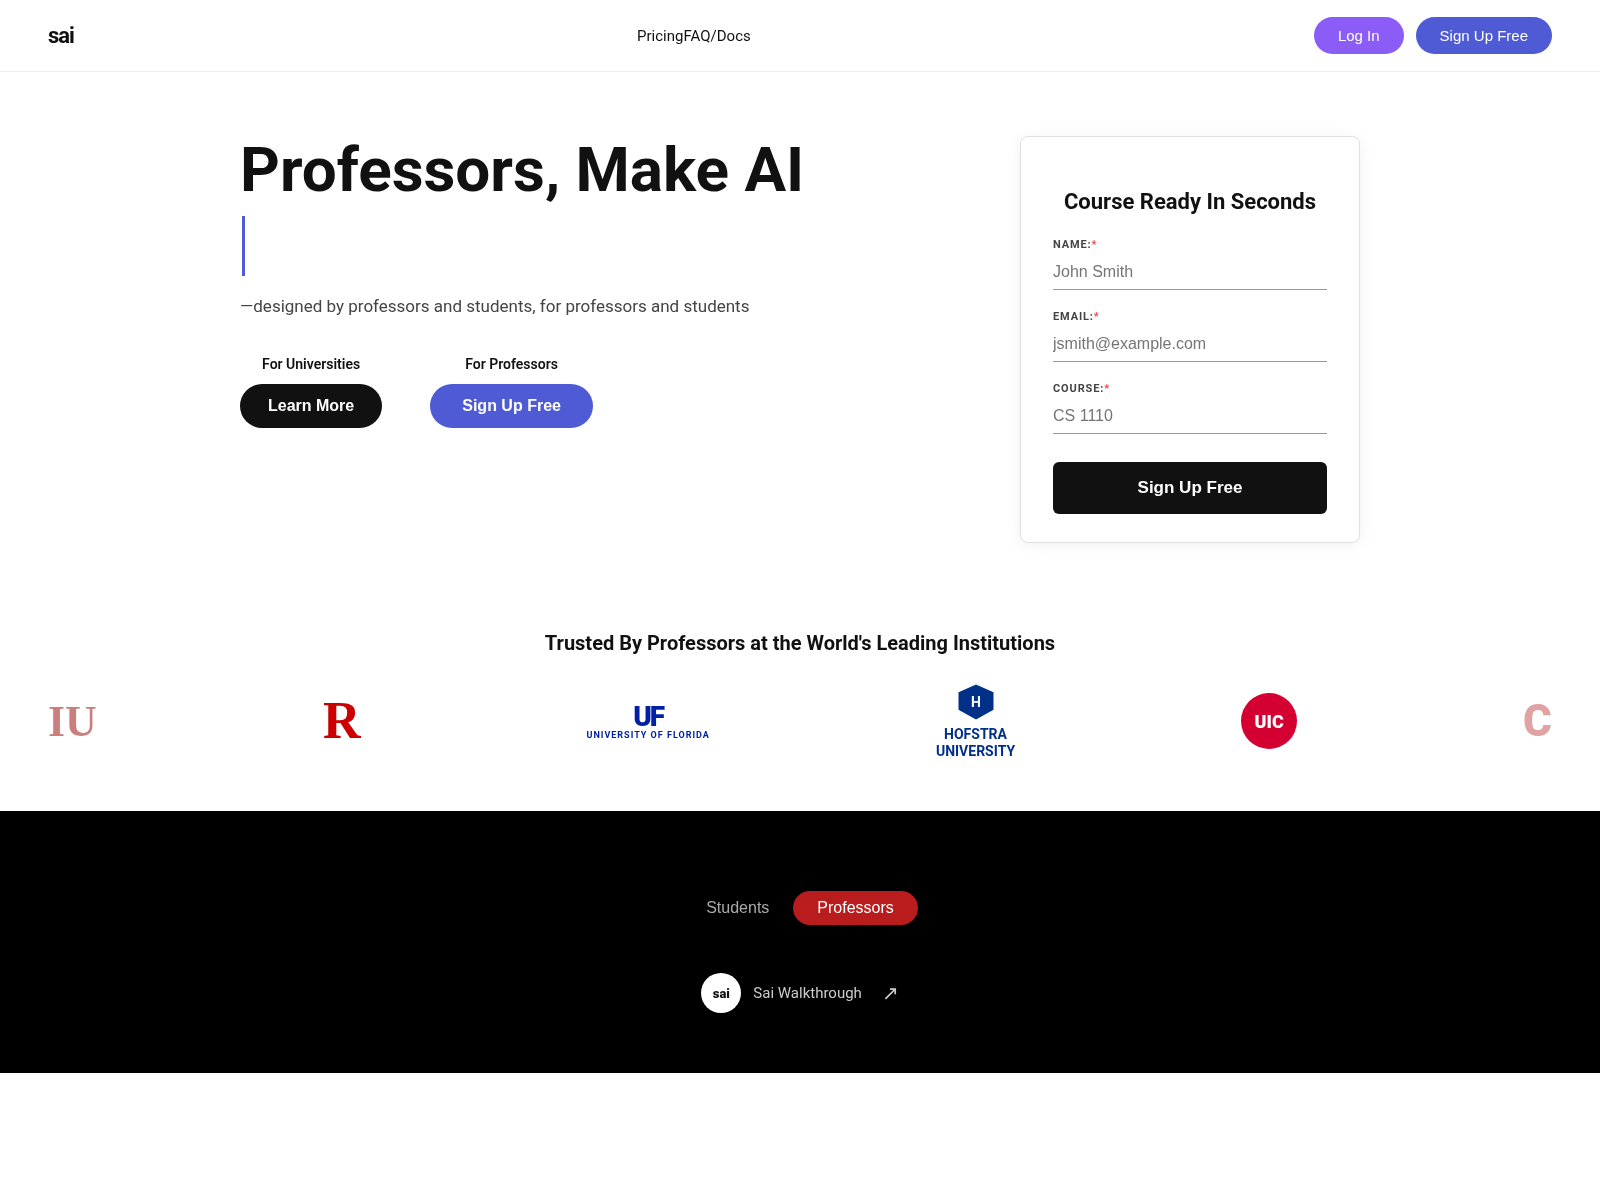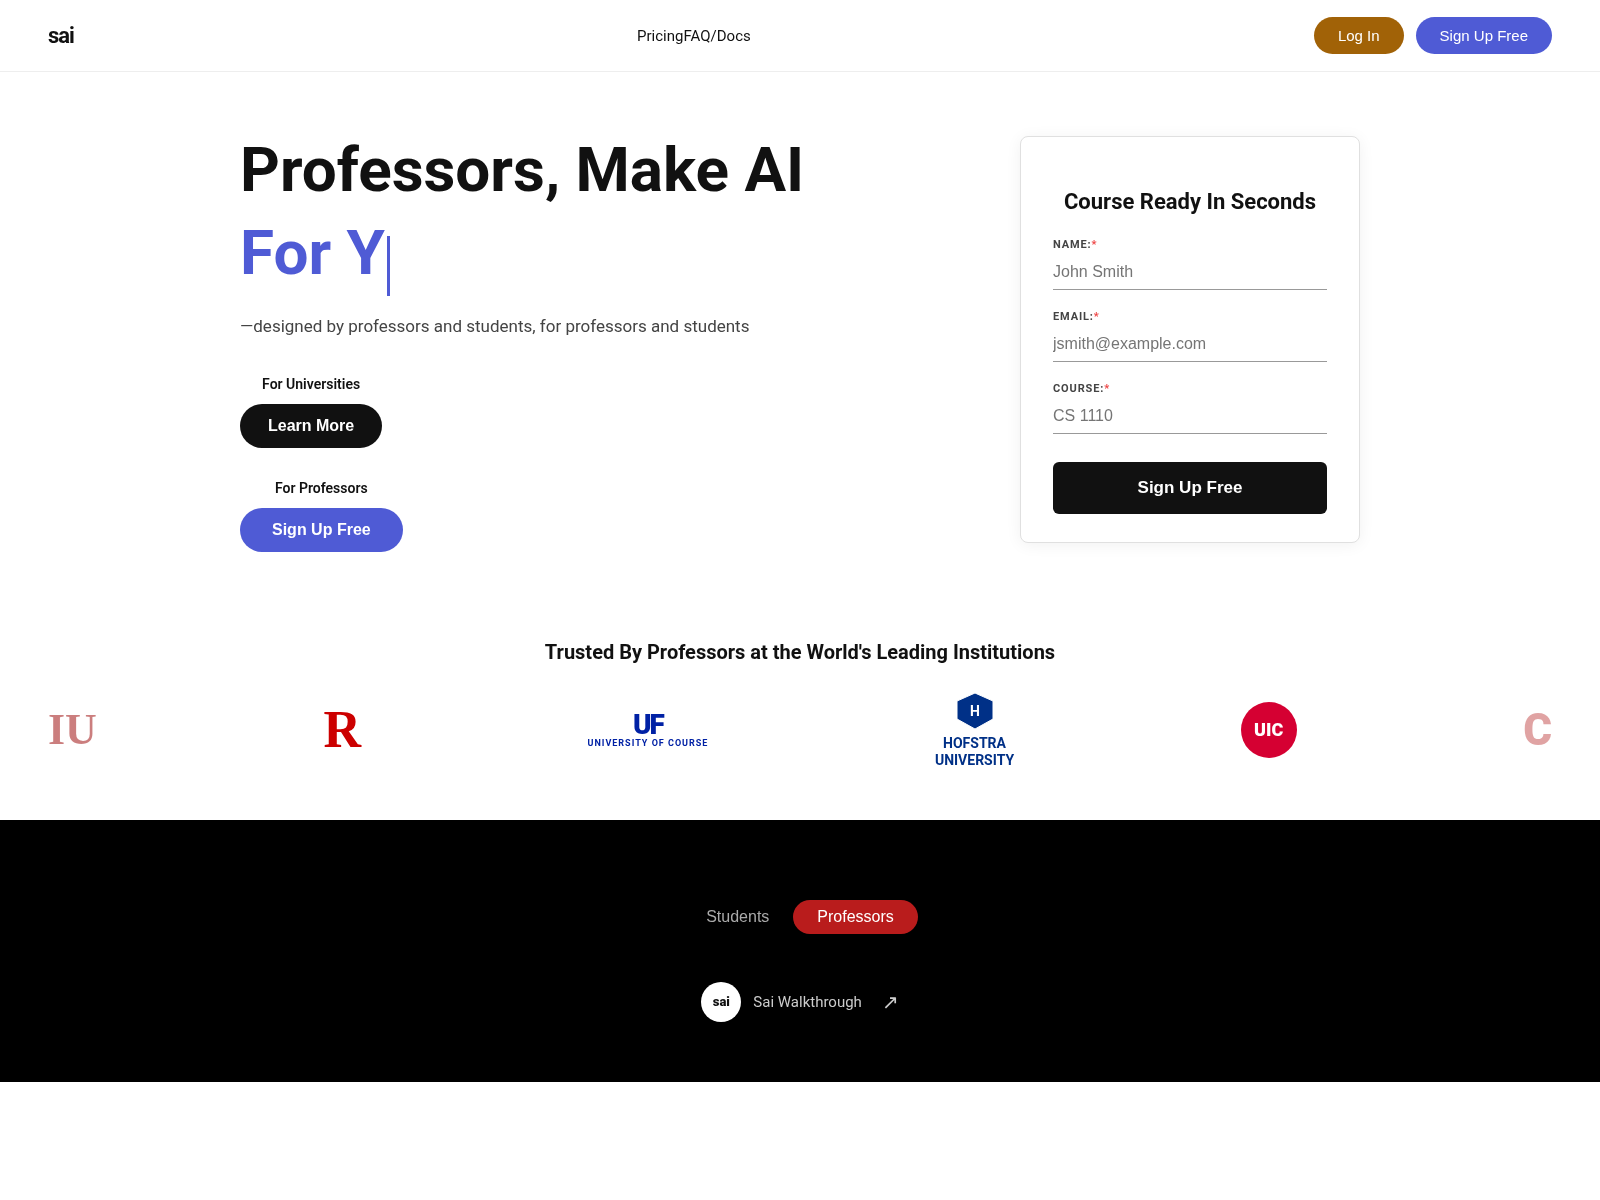--- a/index.html
+++ b/index.html
@@ -9,41 +9,41 @@
     nav {
       display: flex; align-items: center; justify-content: space-between;
       padding: 0 48px; height: 72px; border-bottom: 1px solid #eee;
       position: sticky; top: 0; background: #fff; z-index: 100;
     }
     .nav-logo { font-weight: 700; font-size: 22px; letter-spacing: -1px; }
     .nav-links { display: flex; }
     .nav-links a { text-decoration: none; color: #111; font-size: 15px; }
     .nav-actions { display: flex; gap: 12px; align-items: center; }
     .btn-login {
-      background: #a16207; color: #fff; border: none; border-radius: 999px;
+      background: #8b5cf6; color: #fff; border: none; border-radius: 999px;
       padding: 10px 24px; font-size: 15px; cursor: pointer; font-weight: 500;
     }
     .btn-signup-nav {
       background: #4f5bd5; color: #fff; border: none; border-radius: 999px;
       padding: 10px 24px; font-size: 15px; cursor: pointer; font-weight: 500;
     }
 
     
     .hero {
       display: flex; align-items: flex-start; justify-content: space-between;
       padding: 64px 80px 48px 80px; max-width: 1280px; margin: 0 auto;
       gap: 48px;
     }
     .hero-left { flex: 1; max-width: 620px; }
     .hero-title { font-size: 62px; font-weight: 700; line-height: 1.1; margin-bottom: 12px; }
     .hero-title-blue { color: #4f5bd5; font-size: 62px; font-weight: 700; }
     .cursor { display: inline-block; width: 3px; height: 60px; background: #4f5bd5; vertical-align: middle; margin-left: 2px; animation: blink 1s step-end infinite; }
     @keyframes blink { 0%,100%{opacity:1} 50%{opacity:0} }
     .hero-subtitle { font-size: 17px; color: #444; margin-top: 20px; margin-bottom: 40px; }
-    .hero-ctas { display: flex; gap: 32px; align-items: flex-start; margin-top: 16px; flex-direction: column; }
+    .hero-ctas { display: flex; gap: 48px; align-items: flex-start; margin-top: 16px; }
     .cta-group { display: flex; flex-direction: column; align-items: center; gap: 12px; }
     .cta-label { font-size: 14px; font-weight: 600; color: #111; }
     .btn-learn-more {
       background: #111; color: #fff; border: none; border-radius: 999px;
       padding: 13px 28px; font-size: 16px; cursor: pointer; font-weight: 600;
     }
     .btn-signup-hero {
       background: #4f5bd5; color: #fff; border: none; border-radius: 999px;
       padding: 13px 32px; font-size: 16px; cursor: pointer; font-weight: 600;
     }
@@ -121,21 +121,21 @@
   <div class="nav-actions">
     <button class="btn-login">Log In</button>
     <button class="btn-signup-nav">Sign Up Free</button>
   </div>
 </nav>
 
 <section class="hero">
   <div class="hero-left">
     <h1 class="hero-title">Professors, Make AI</h1>
     <h1>
-      <span class="hero-title-blue">For Y</span><span class="cursor"></span>
+      <span class="cursor"></span>
     </h1>
     <p class="hero-subtitle">—designed by professors and students, for professors and students</p>
     <div class="hero-ctas">
       <div class="cta-group">
         <span class="cta-label">For Universities</span>
         <button class="btn-learn-more">Learn More</button>
       </div>
       <div class="cta-group">
         <span class="cta-label">For Professors</span>
         <button class="btn-signup-hero">Sign Up Free</button>
@@ -171,21 +171,21 @@
       <span class="indiana-u">IU</span>
     </div>
 
     <div class="logo-item">
       <span class="rutgers-r">R</span>
     </div>
 
     <div class="logo-item">
       <div class="uf-logo">
         <span class="uf-top">UF</span>
-        <span class="uf-bottom">UNIVERSITY OF COURSE</span>
+        <span class="uf-bottom">UNIVERSITY OF FLORIDA</span>
       </div>
     </div>
 
     <div class="logo-item">
       <div style="text-align:center">
         <svg width="40" height="40" viewBox="0 0 40 40">
           <polygon points="20,2 38,10 38,28 20,38 2,28 2,10" fill="#003087" stroke="#fff" stroke-width="1"></polygon>
           <text x="20" y="25" text-anchor="middle" fill="#fff" font-size="14" font-weight="bold">H</text>
         </svg>
         <div class="hofstra-text">HOFSTRA<br>UNIVERSITY</div>

